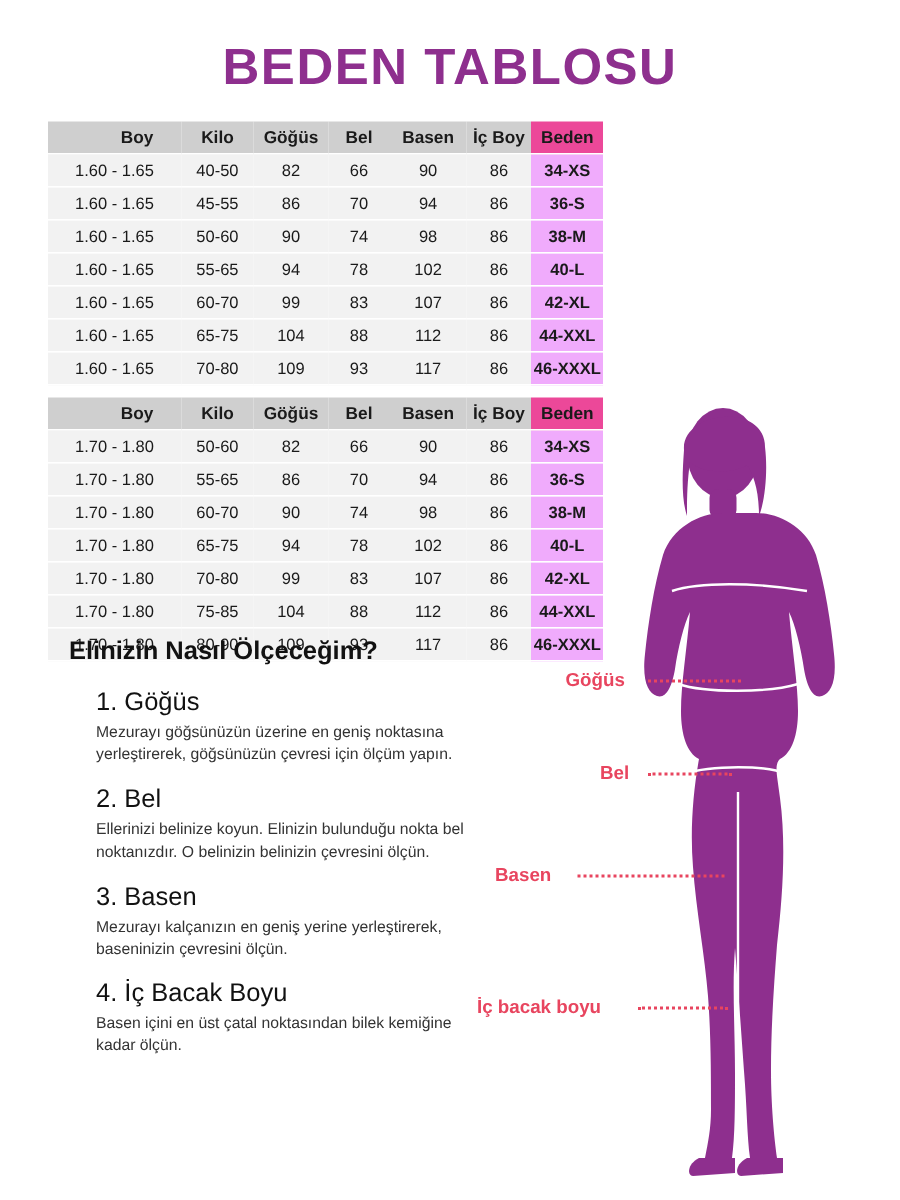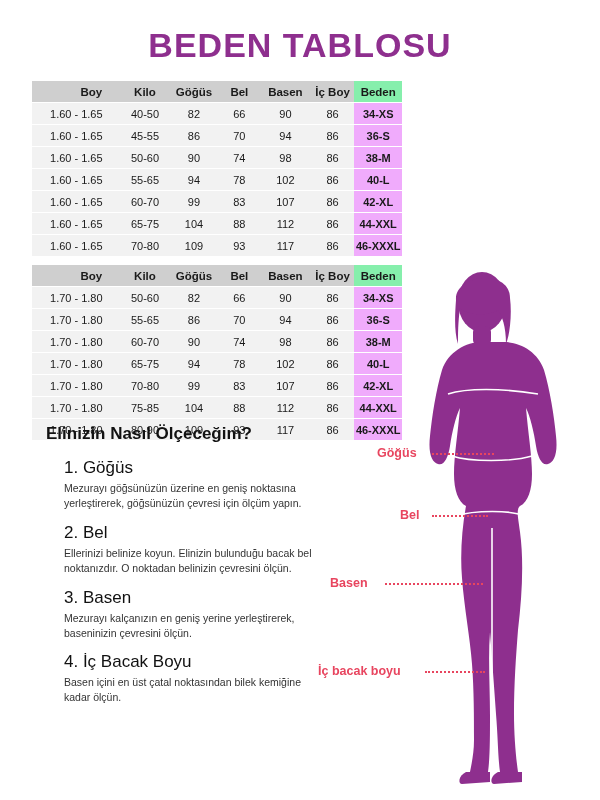--- a/index.html
+++ b/index.html
@@ -62,21 +62,21 @@
   }
   table.size-table .col-boy { width: 66px; padding-left: 30px; }
   table.size-table .col-kilo { width: 54px; }
   table.size-table .col-gogus { width: 52px; }
   table.size-table .col-bel { width: 46px; }
   table.size-table .col-basen { width: 54px; }
   table.size-table .col-icboy { width: 48px; }
   table.size-table .col-beden { width: 50px; }
 
   table.size-table thead th.beden-head {
-    background: #86efac;
+    background: #ec4899;
     font-weight: bold;
   }
   table.size-table tbody td.beden-cell {
     background: #f0abfc;
     font-weight: bold;
   }
   .table-gap { height: 8px; }
 
   
   .howto {
@@ -315,21 +315,21 @@
   <div class="howto">
     <h2>Elinizin Nasıl Ölçeceğim?</h2>
 
     <div class="item">
       <h3>1. Göğüs</h3>
       <p>Mezurayı göğsünüzün üzerine en geniş noktasına yerleştirerek, göğsünüzün çevresi için ölçüm yapın.</p>
     </div>
 
     <div class="item">
       <h3>2. Bel</h3>
-      <p>Ellerinizi belinize koyun. Elinizin bulunduğu bacak bel noktanızdır. O noktadan belinizin çevresini ölçün.</p>
+      <p>Ellerinizi belinize koyun. Elinizin bulunduğu nokta bel noktanızdır. O belinizin belinizin çevresini ölçün.</p>
     </div>
 
     <div class="item">
       <h3>3. Basen</h3>
       <p>Mezurayı kalçanızın en geniş yerine yerleştirerek, baseninizin çevresini ölçün.</p>
     </div>
 
     <div class="item">
       <h3>4. İç Bacak Boyu</h3>
       <p>Basen içini en üst çatal noktasından bilek kemiğine kadar ölçün.</p>

